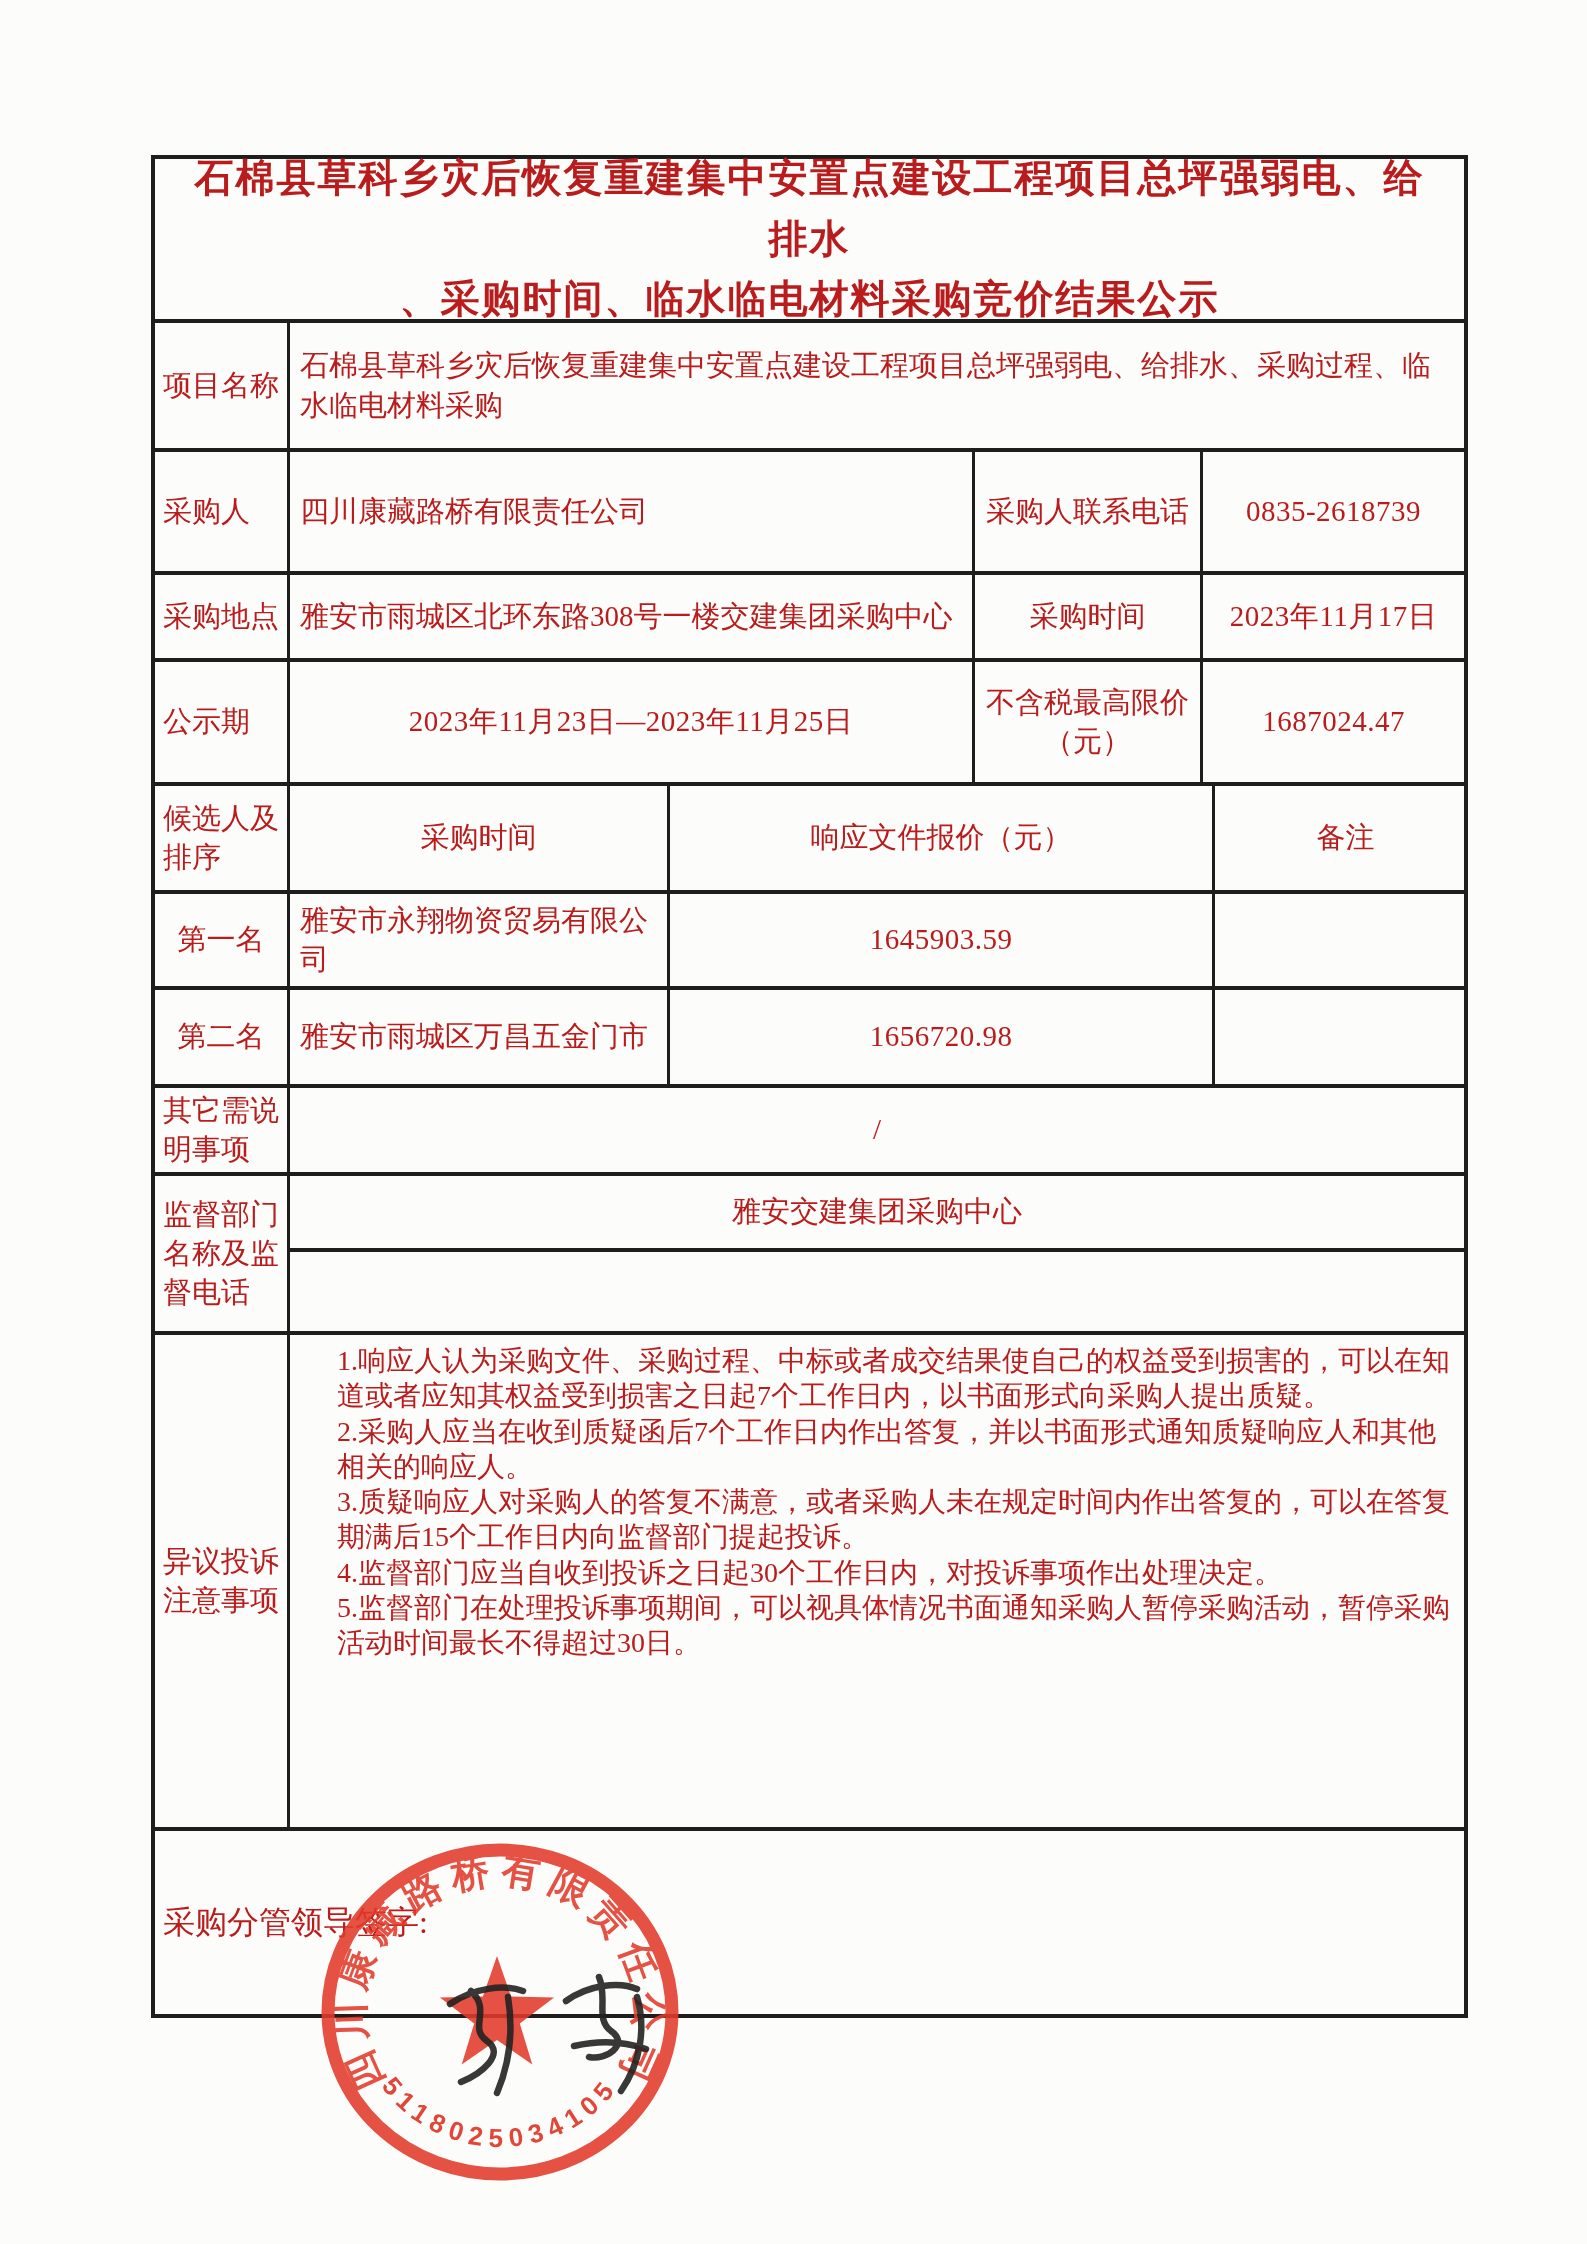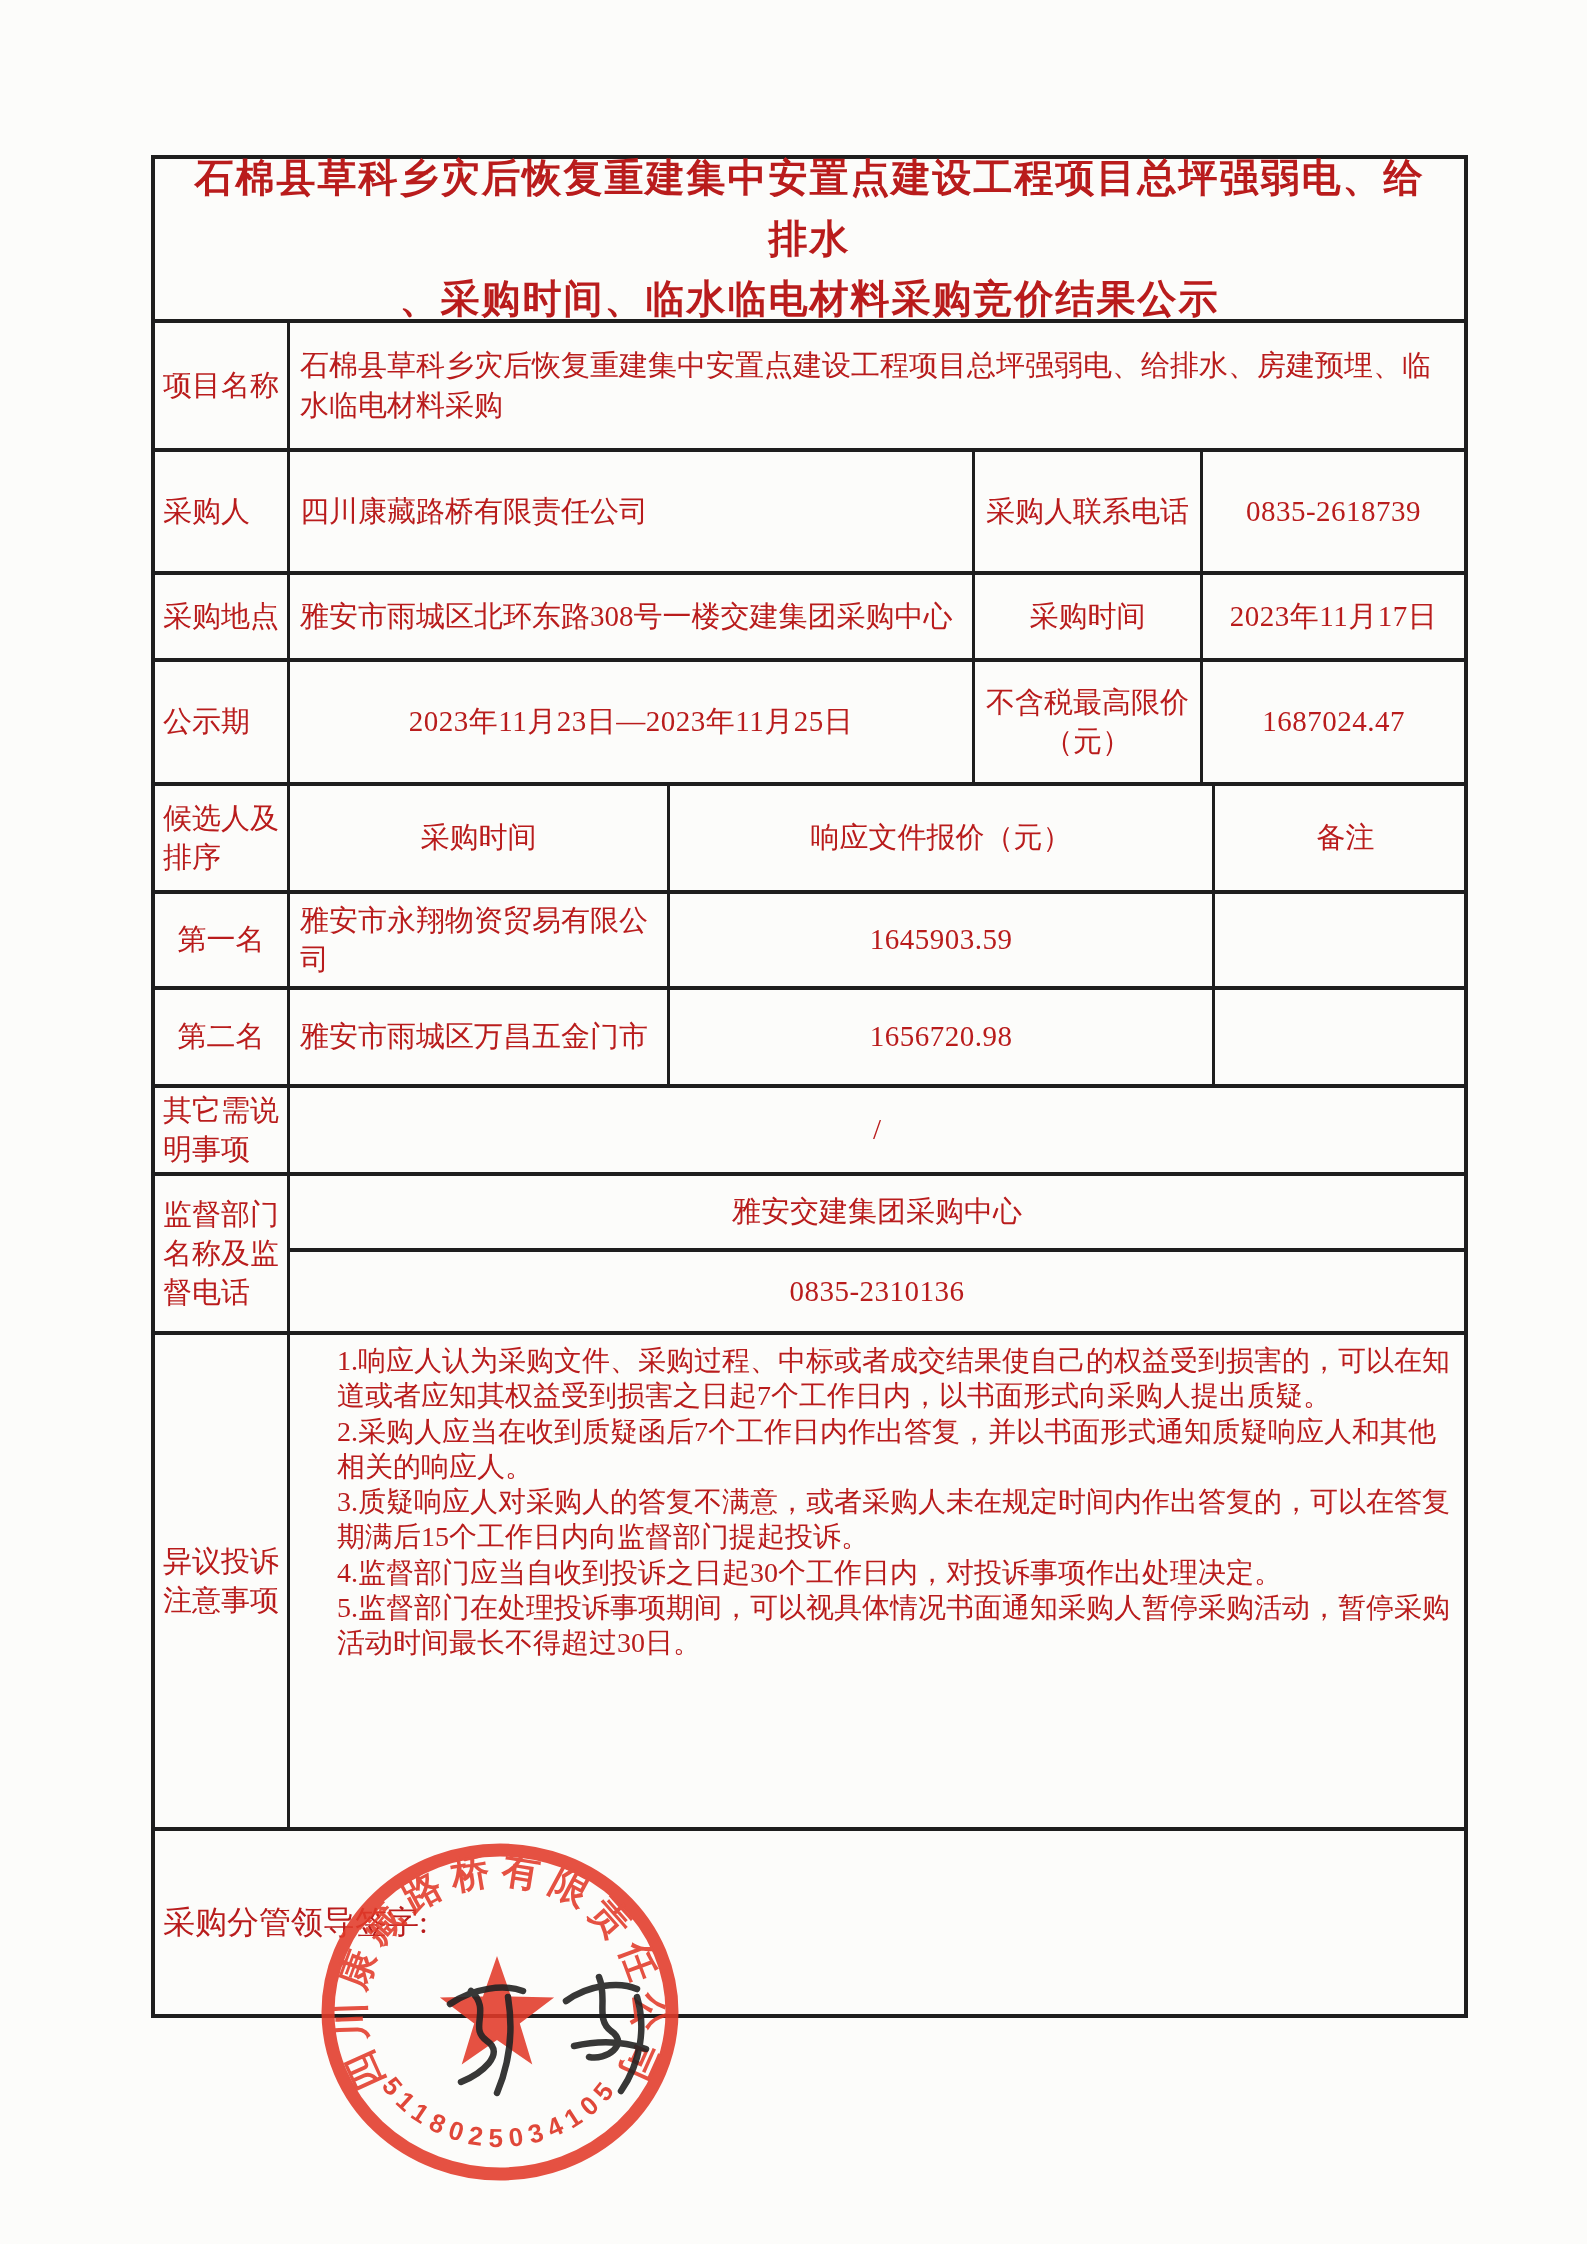--- a/index.html
+++ b/index.html
@@ -73,21 +73,21 @@
 
     <div class="row r-title">
       <div class="cell title-cell">
         <span>石棉县草科乡灾后恢复重建集中安置点建设工程项目总坪强弱电、给排水</span>
         <span>、采购时间、临水临电材料采购竞价结果公示</span>
       </div>
     </div>
 
     <div class="row r-project">
       <div class="cell c-label">项目名称</div>
-      <div class="cell grow pad">石棉县草科乡灾后恢复重建集中安置点建设工程项目总坪强弱电、给排水、房建预埋、临水临电材料采购</div>
+      <div class="cell grow pad">石棉县草科乡灾后恢复重建集中安置点建设工程项目总坪强弱电、给排水、采购过程、临水临电材料采购</div>
     </div>
 
     <div class="row r-buyer">
       <div class="cell c-label">采购人</div>
       <div class="cell grow pad">四川康藏路桥有限责任公司</div>
       <div class="cell c-mid center">采购人联系电话</div>
       <div class="cell c-last center num">0835-2618739</div>
     </div>
 
     <div class="row r-loc">
@@ -127,21 +127,20 @@
 
     <div class="row r-other">
       <div class="cell c-label">其它需说明事项</div>
       <div class="cell grow center">/</div>
     </div>
 
     <div class="row r-super">
       <div class="cell c-label">监督部门名称及监督电话</div>
       <div class="super-col">
         <div class="super-sub top">雅安交建集团采购中心</div>
-        <div class="super-sub bot num">0835-2310136</div>
       </div>
     </div>
 
     <div class="row r-obj">
       <div class="cell c-label">异议投诉注意事项</div>
       <div class="cell obj-text">
         <div class="obj-inner">
           <div>1.响应人认为采购文件、采购过程、中标或者成交结果使自己的权益受到损害的，可以在知道或者应知其权益受到损害之日起7个工作日内，以书面形式向采购人提出质疑。</div>
           <div>2.采购人应当在收到质疑函后7个工作日内作出答复，并以书面形式通知质疑响应人和其他相关的响应人。</div>
           <div>3.质疑响应人对采购人的答复不满意，或者采购人未在规定时间内作出答复的，可以在答复期满后15个工作日内向监督部门提起投诉。</div>

